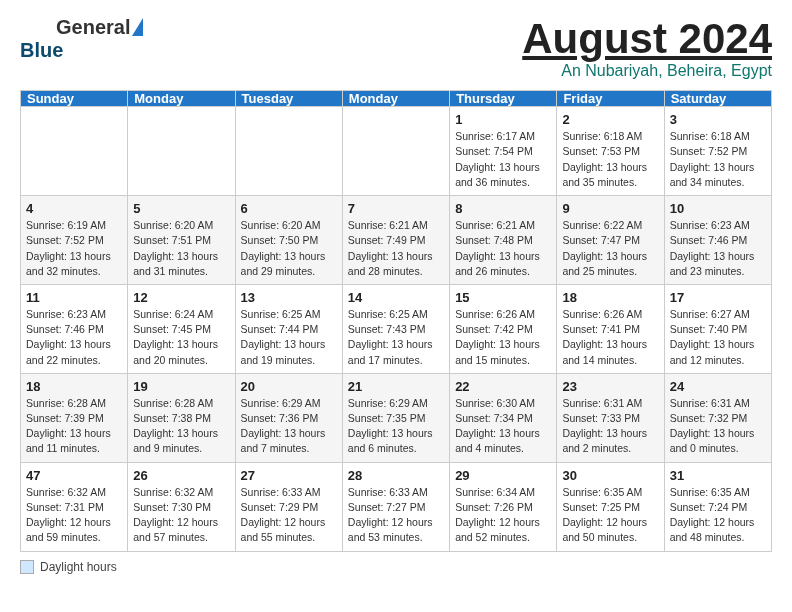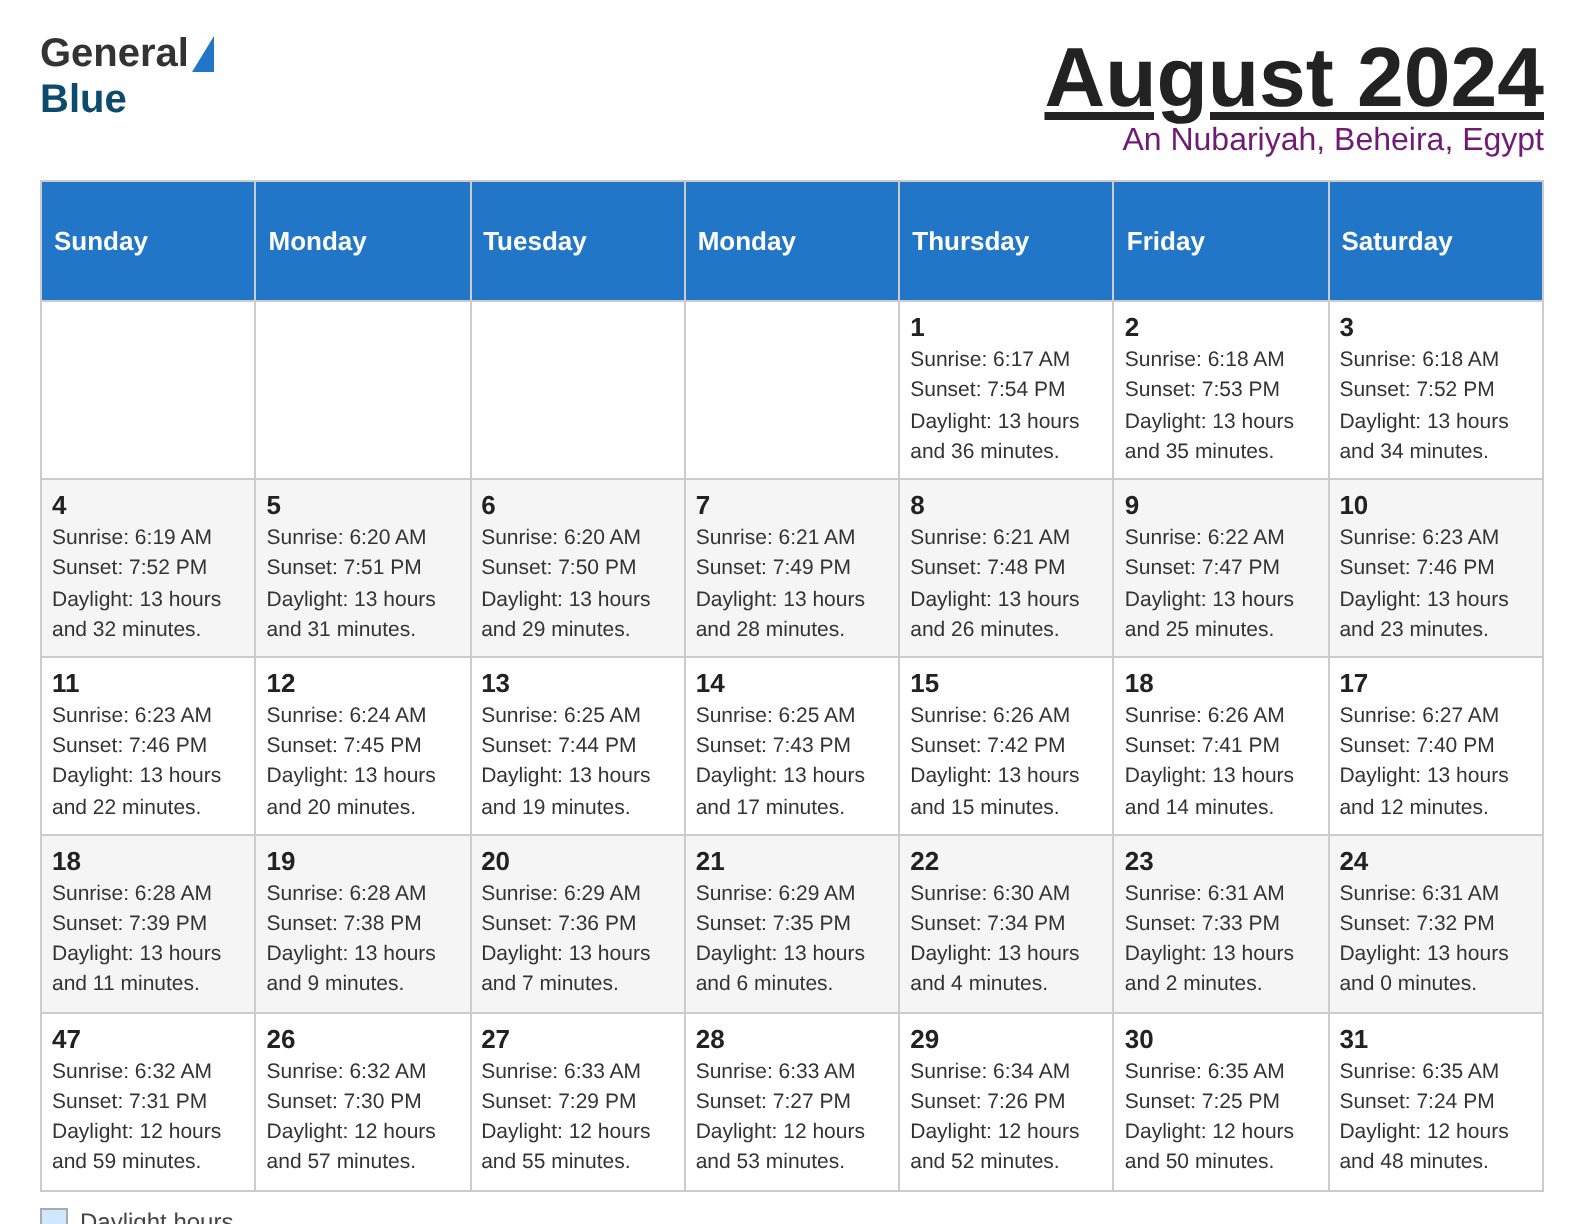--- a/index.html
+++ b/index.html
@@ -26,32 +26,32 @@
     }
     .month-title {
       font-size: 42px;
       font-weight: bold;
       color: #222;
       line-height: 1.1;
       text-decoration: underline;
     }
     .subtitle {
       font-size: 16px;
-      color: #701a75;
+      color: #0f766e;
     }
     .calendar {
       width: 100%;
       border-collapse: collapse;
       font-size: 11px;
     }
     .calendar thead tr th {
       background: #2176c7;
       color: #fff;
       text-align: left;
-      padding: 22px 6px;
+      padding: 0 6px;
       font-size: 13px;
       font-weight: bold;
       border: 1px solid #ccc;
     }
     .calendar tbody tr td {
       border: 1px solid #ccc;
       vertical-align: top;
       padding: 5px 5px;
       width: calc(100% / 7);
       min-height: 80px;
@@ -90,21 +90,21 @@
       height: 14px;
       background: #d0e8ff;
       border: 1px solid #aaa;
     }
   </style>
 </head>
 <body>
 
 <div class="header-area">
   <div class="logo">
-    <div style="display:flex;align-items:center;">
+    <div style="display:flex;align-items:center;margin-left:36px;">
       <span style="font-size:20px;font-weight:bold;color:#333;">General</span>
       <span style="display:inline-block;width:0;height:0;border-left:11px solid transparent;border-bottom:18px solid #2176c7;margin-left:2px;margin-bottom:2px;"></span>
     </div>
     <div>
       <span style="font-size:20px;font-weight:bold;color:#0c4a6e;">Blue</span>
     </div>
   </div>
   <div class="title-area">
     <div class="month-title">August 2024</div>
     <div class="subtitle">An Nubariyah, Beheira, Egypt</div>

